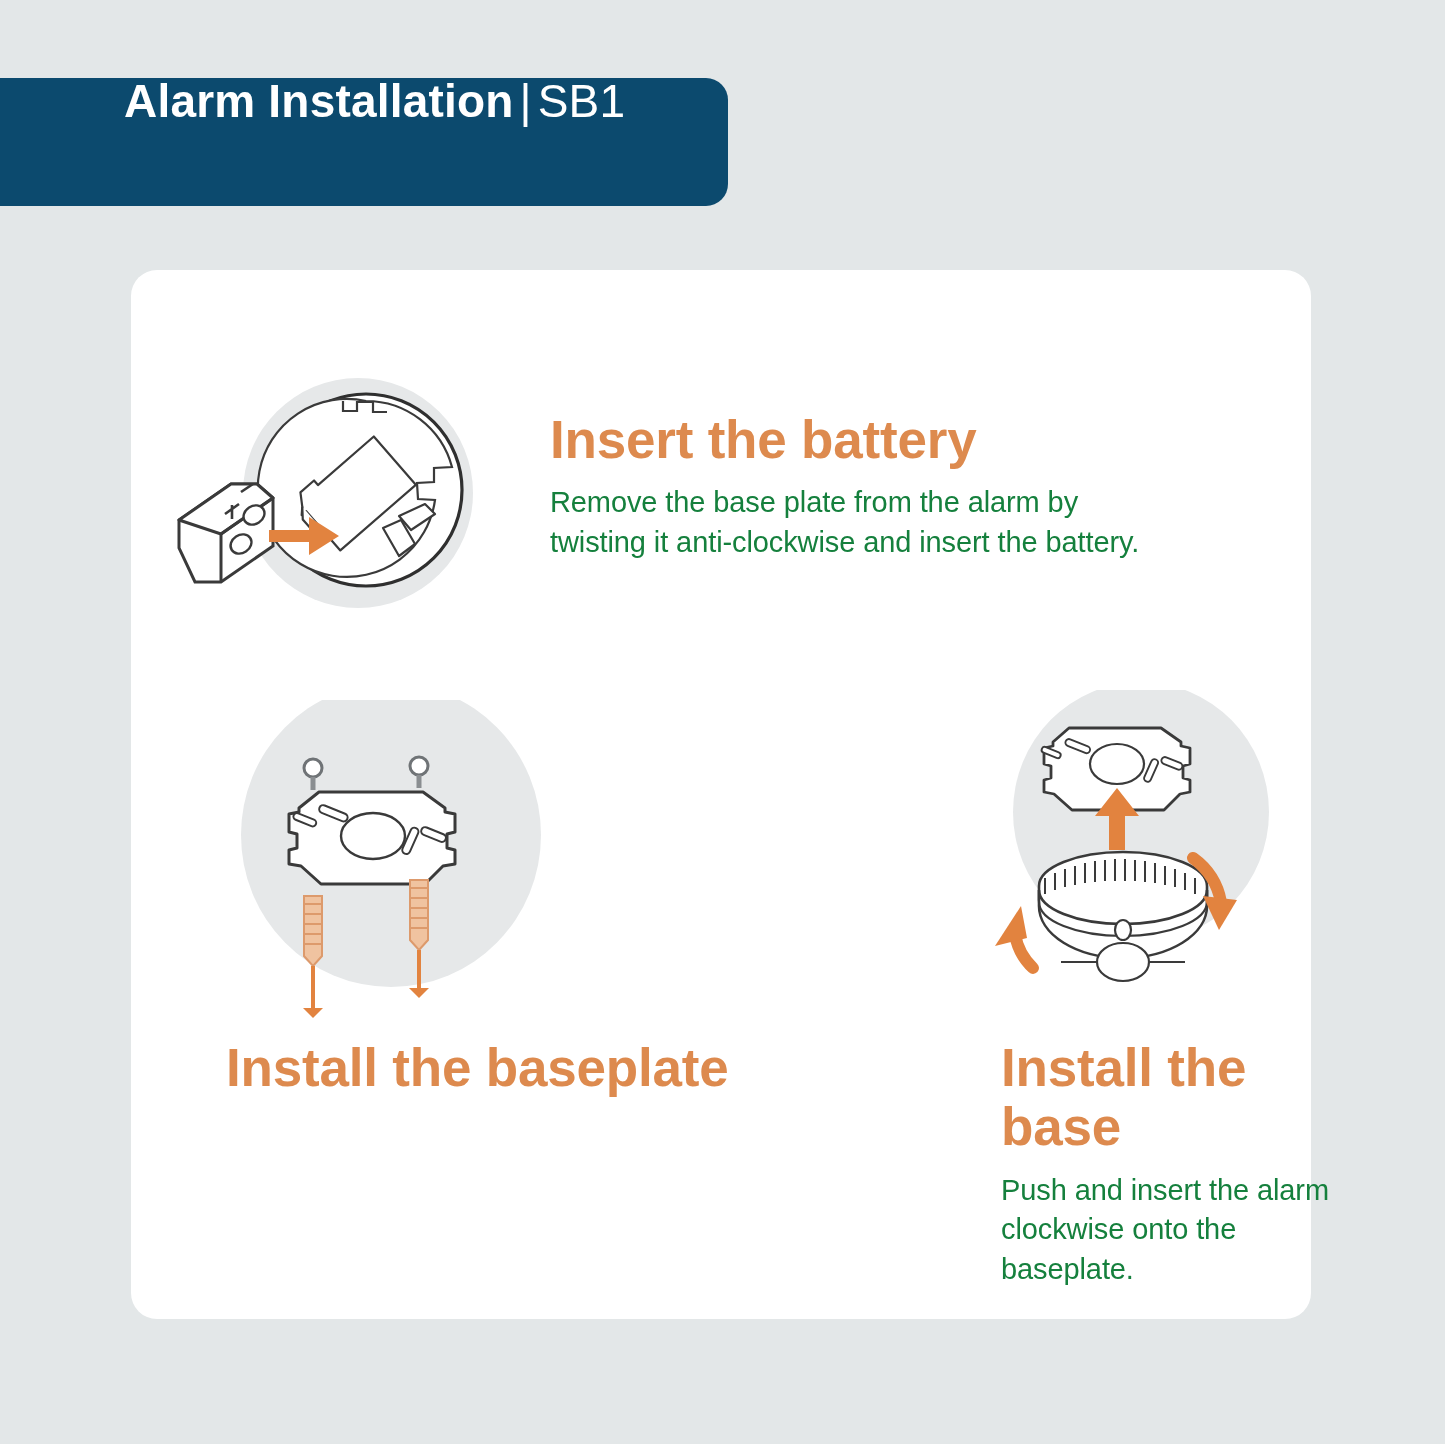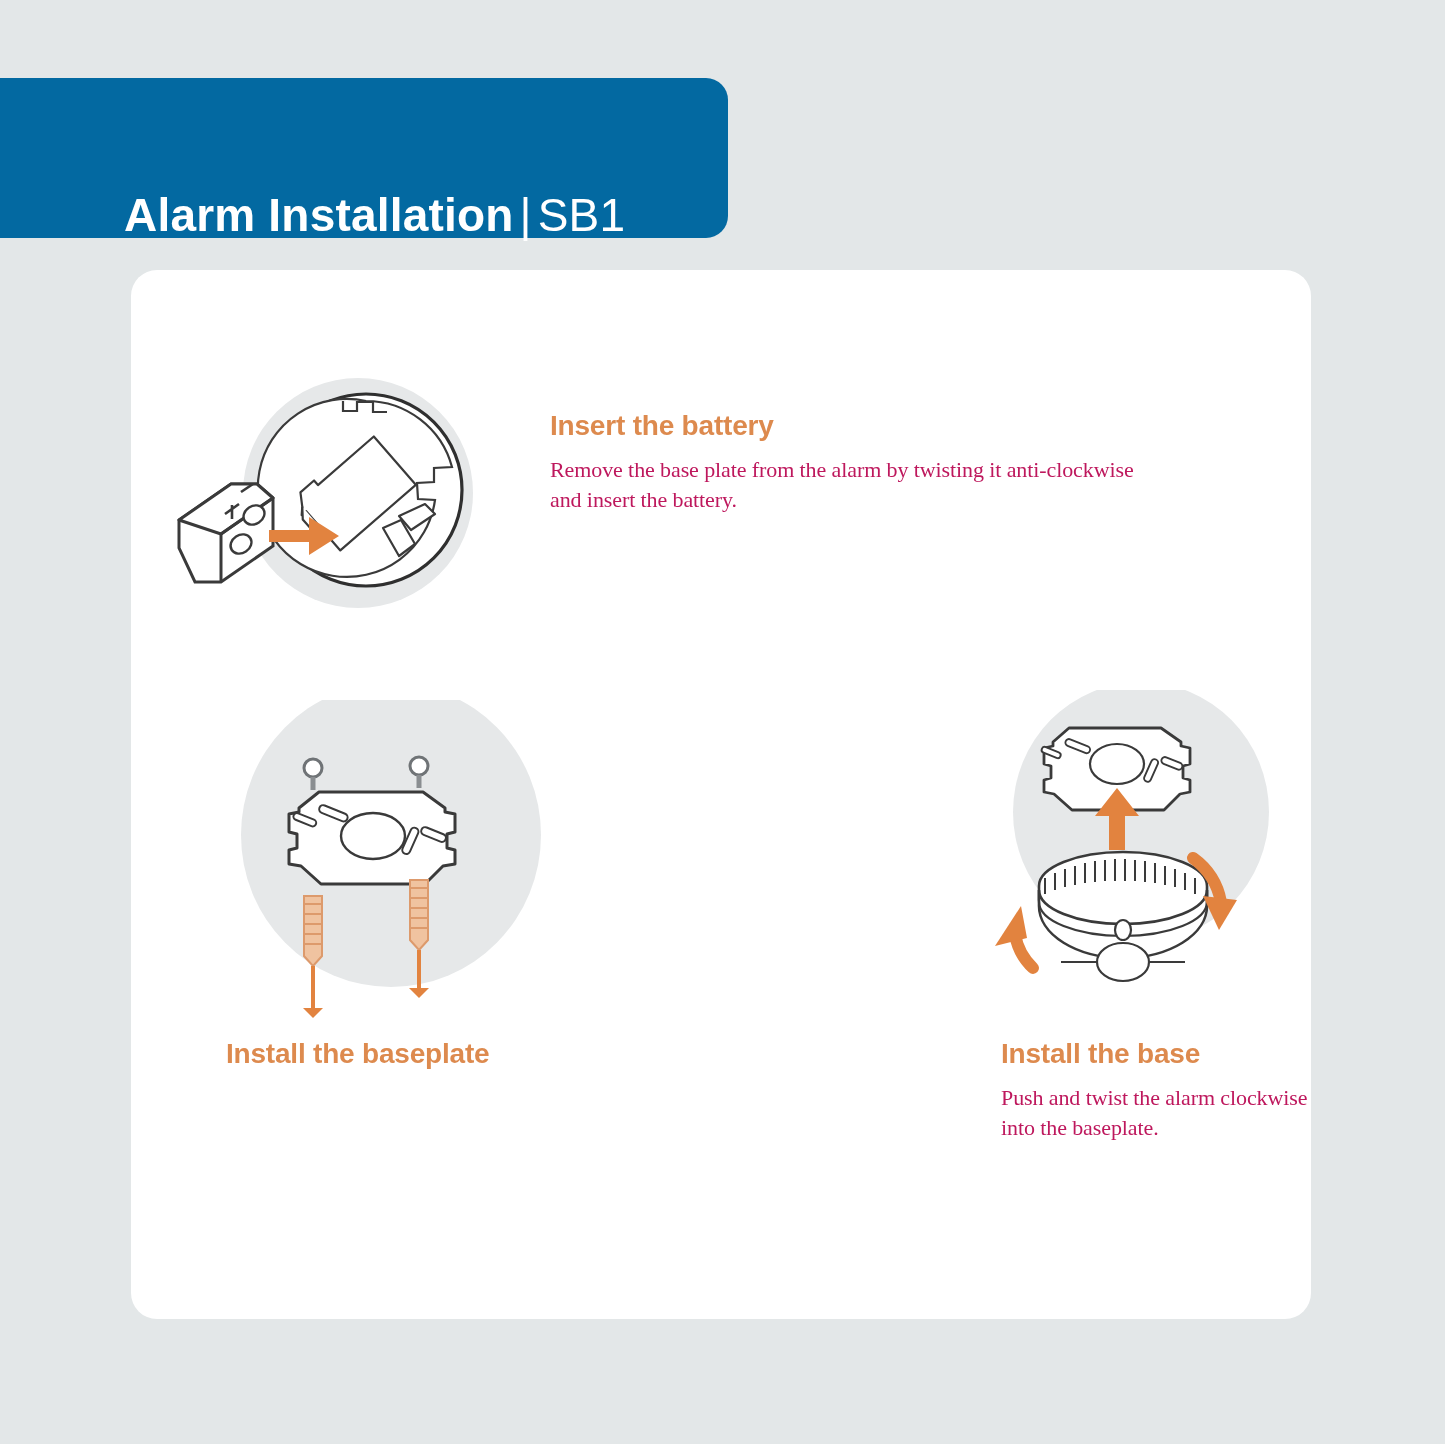--- a/index.html
+++ b/index.html
@@ -14,26 +14,26 @@
     overflow: hidden;
     position: relative;
   }
 
   
   .banner {
     position: absolute;
     left: 0;
     top: 78px;
     width: 728px;
-    height: 160px;
-    background: #0369a1;
+    height: 128px;
+    background: #0c4a6e;
     border-top-right-radius: 22px;
     border-bottom-right-radius: 22px;
     display: flex;
-    align-items: flex-end;
+    align-items: flex-start;
     box-sizing: border-box;
     padding-left: 124px;
   }
   .banner-title {
     font-size: 46px;
     line-height: 1;
     color: #ffffff;
     white-space: nowrap;
     letter-spacing: 0.2px;
   }
@@ -120,34 +120,33 @@
   }
   .text-alarm {
     position: absolute;
     left: 130px;
     top: 338px;
     width: 340px;
   }
 
   
   .step-title {
-    font-size: 28px;
+    font-size: 53px;
     font-weight: bold;
     color: #dd8a4e;
     margin: 0 0 14px 0;
     line-height: 1.12;
     letter-spacing: -0.2px;
   }
   .step-body {
-    font-size: 22px;
-    color: #be185d;
+    font-size: 29px;
+    color: #15803d;
     margin: 0;
     line-height: 1.37;
     letter-spacing: -0.1px;
-    font-family: Liberation Serif, serif;
   }
 </style>
 </head>
 <body>
 
 <div class="banner">
   <div class="banner-title">
     <span class="strong">Alarm Installation</span><span class="sep">|</span><span class="light">SB1</span>
   </div>
 </div>
@@ -299,18 +298,18 @@
           </g>
           <g>
             <path d="M52 278 a60 60 0 0 1 -18 -34" fill="none" stroke="#e2833f" stroke-width="12" stroke-linecap="round"></path>
             <path d="M14 256 l32 -8 l-6 -32 z" fill="#e2833f"></path>
           </g>
         </svg>
       </div>
 
       <div class="text-alarm">
         <h2 class="step-title">Install the base</h2>
-        <p class="step-body">Push and twist the alarm clockwise into the baseplate.</p>
+        <p class="step-body">Push and insert the alarm clockwise onto the baseplate.</p>
       </div>
     </div>
 
   </div>
 </div>
 
 </body></html>

